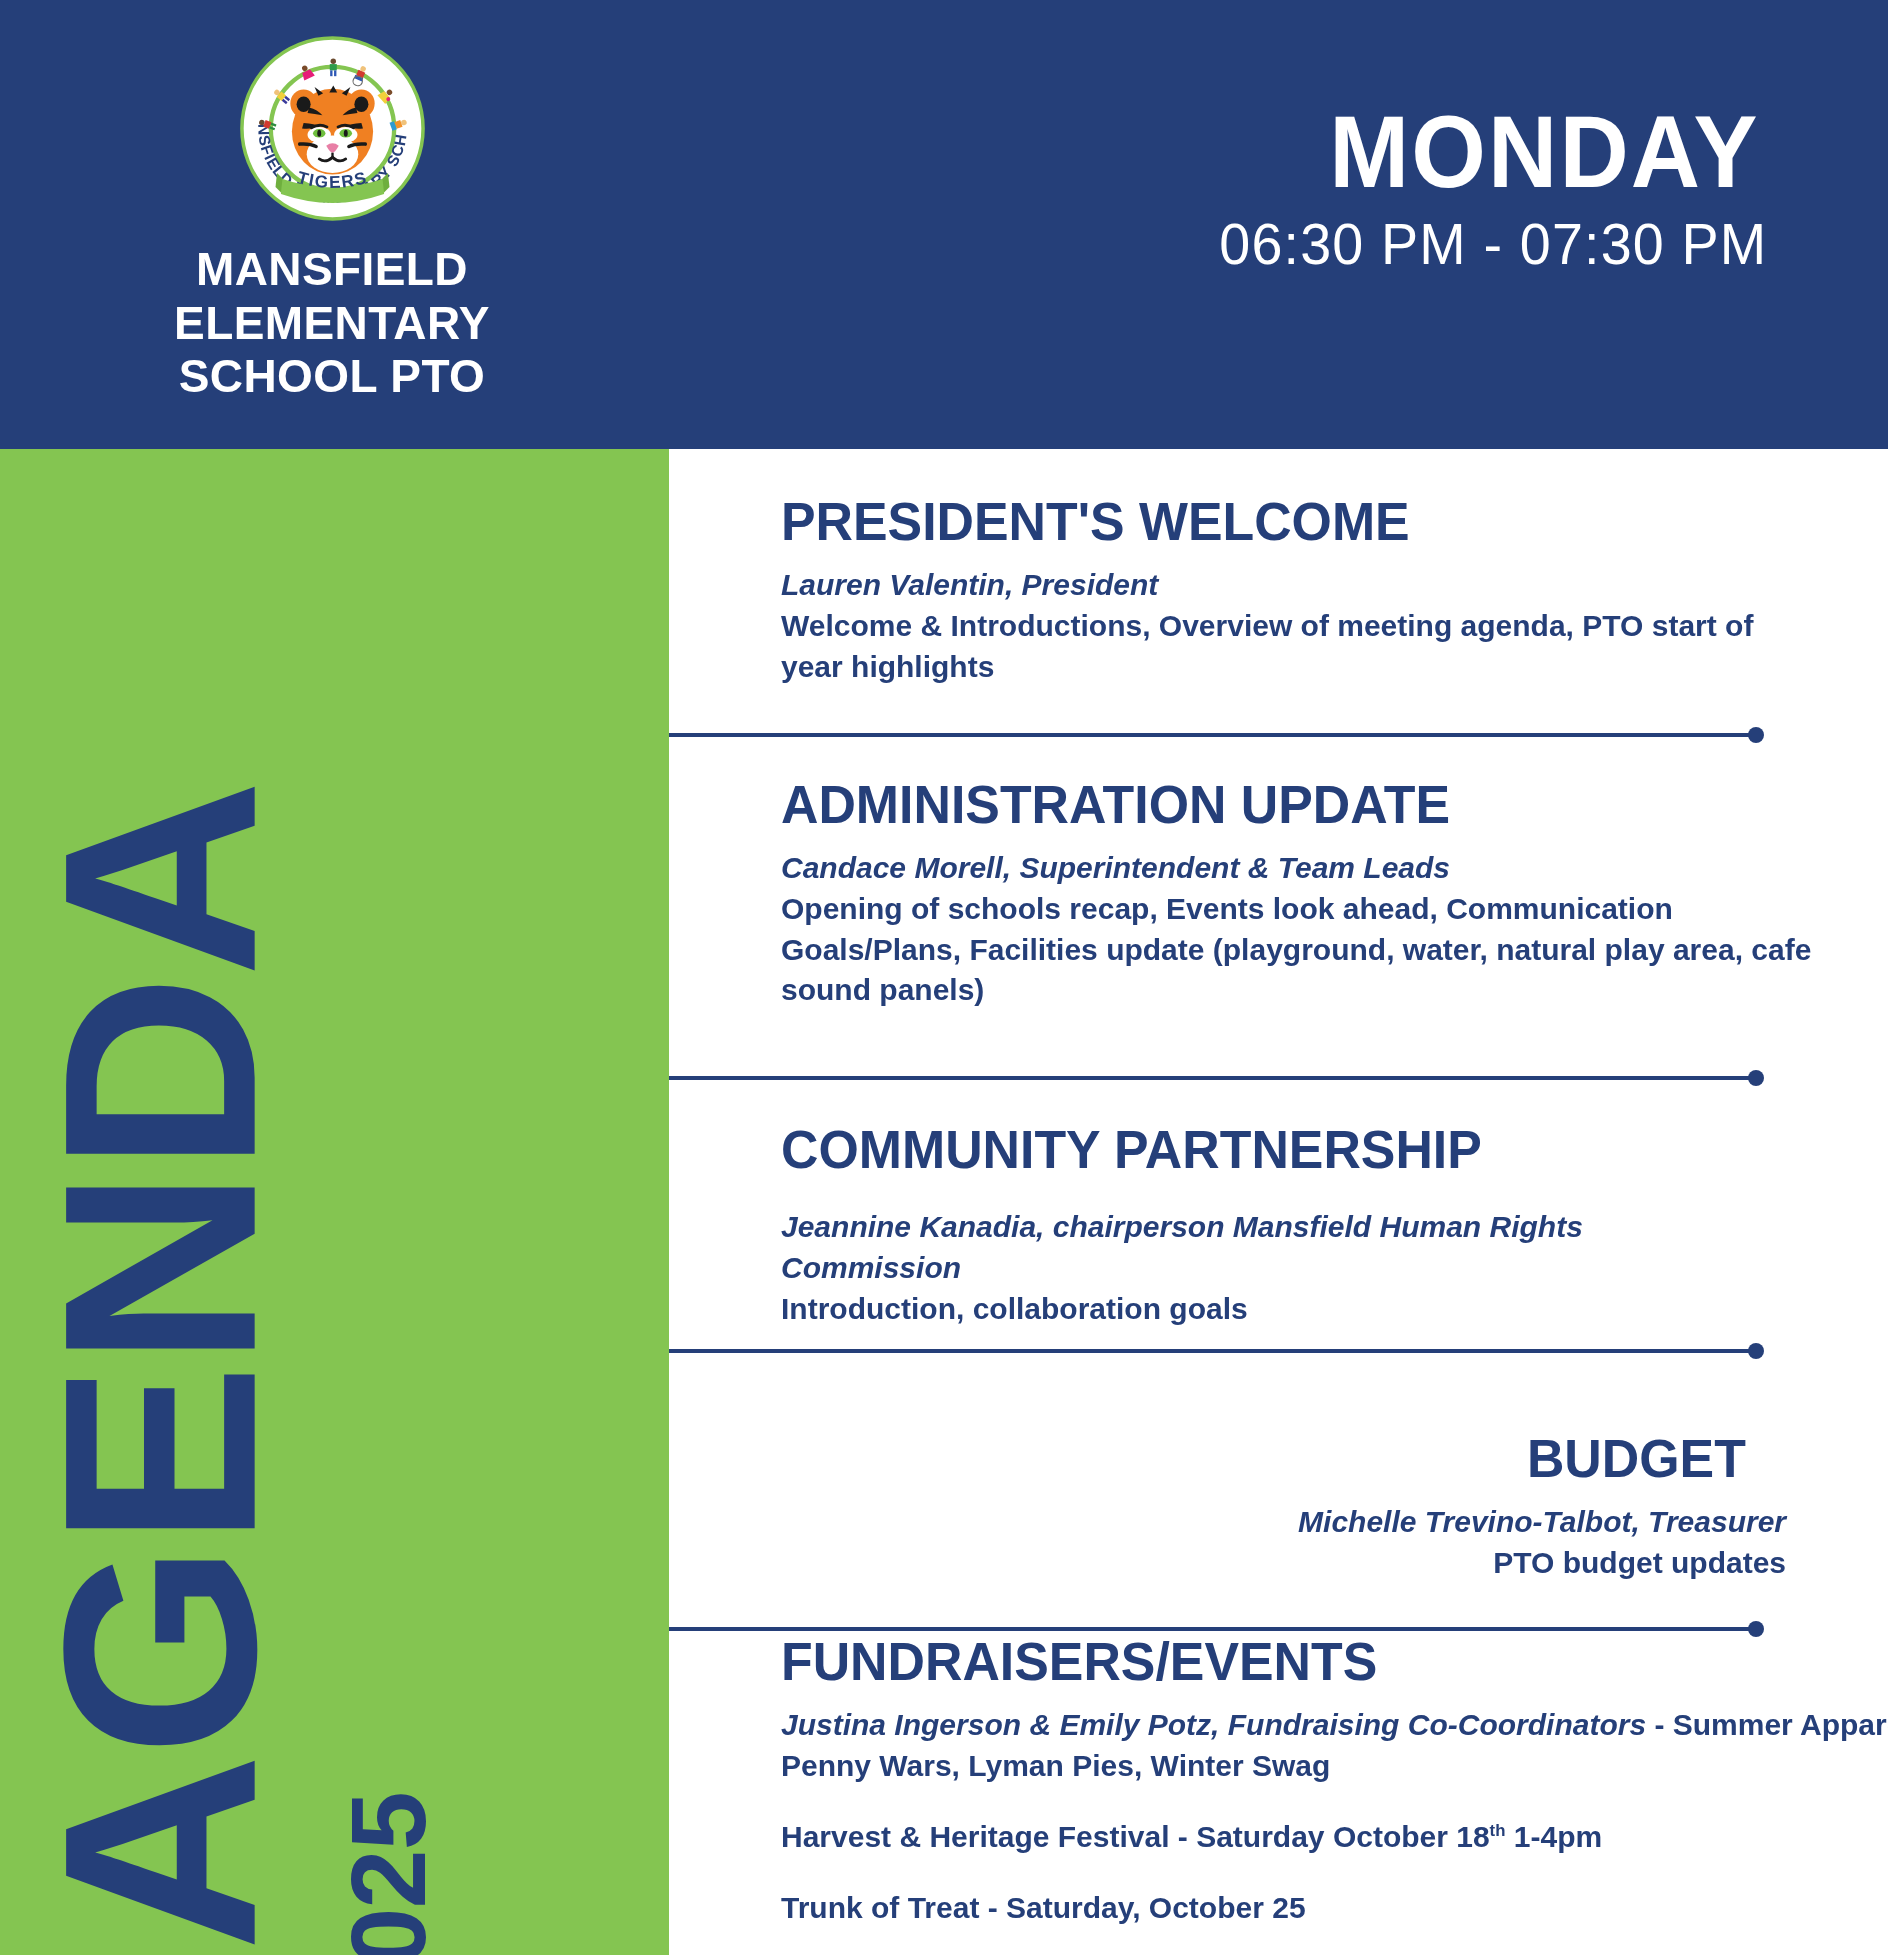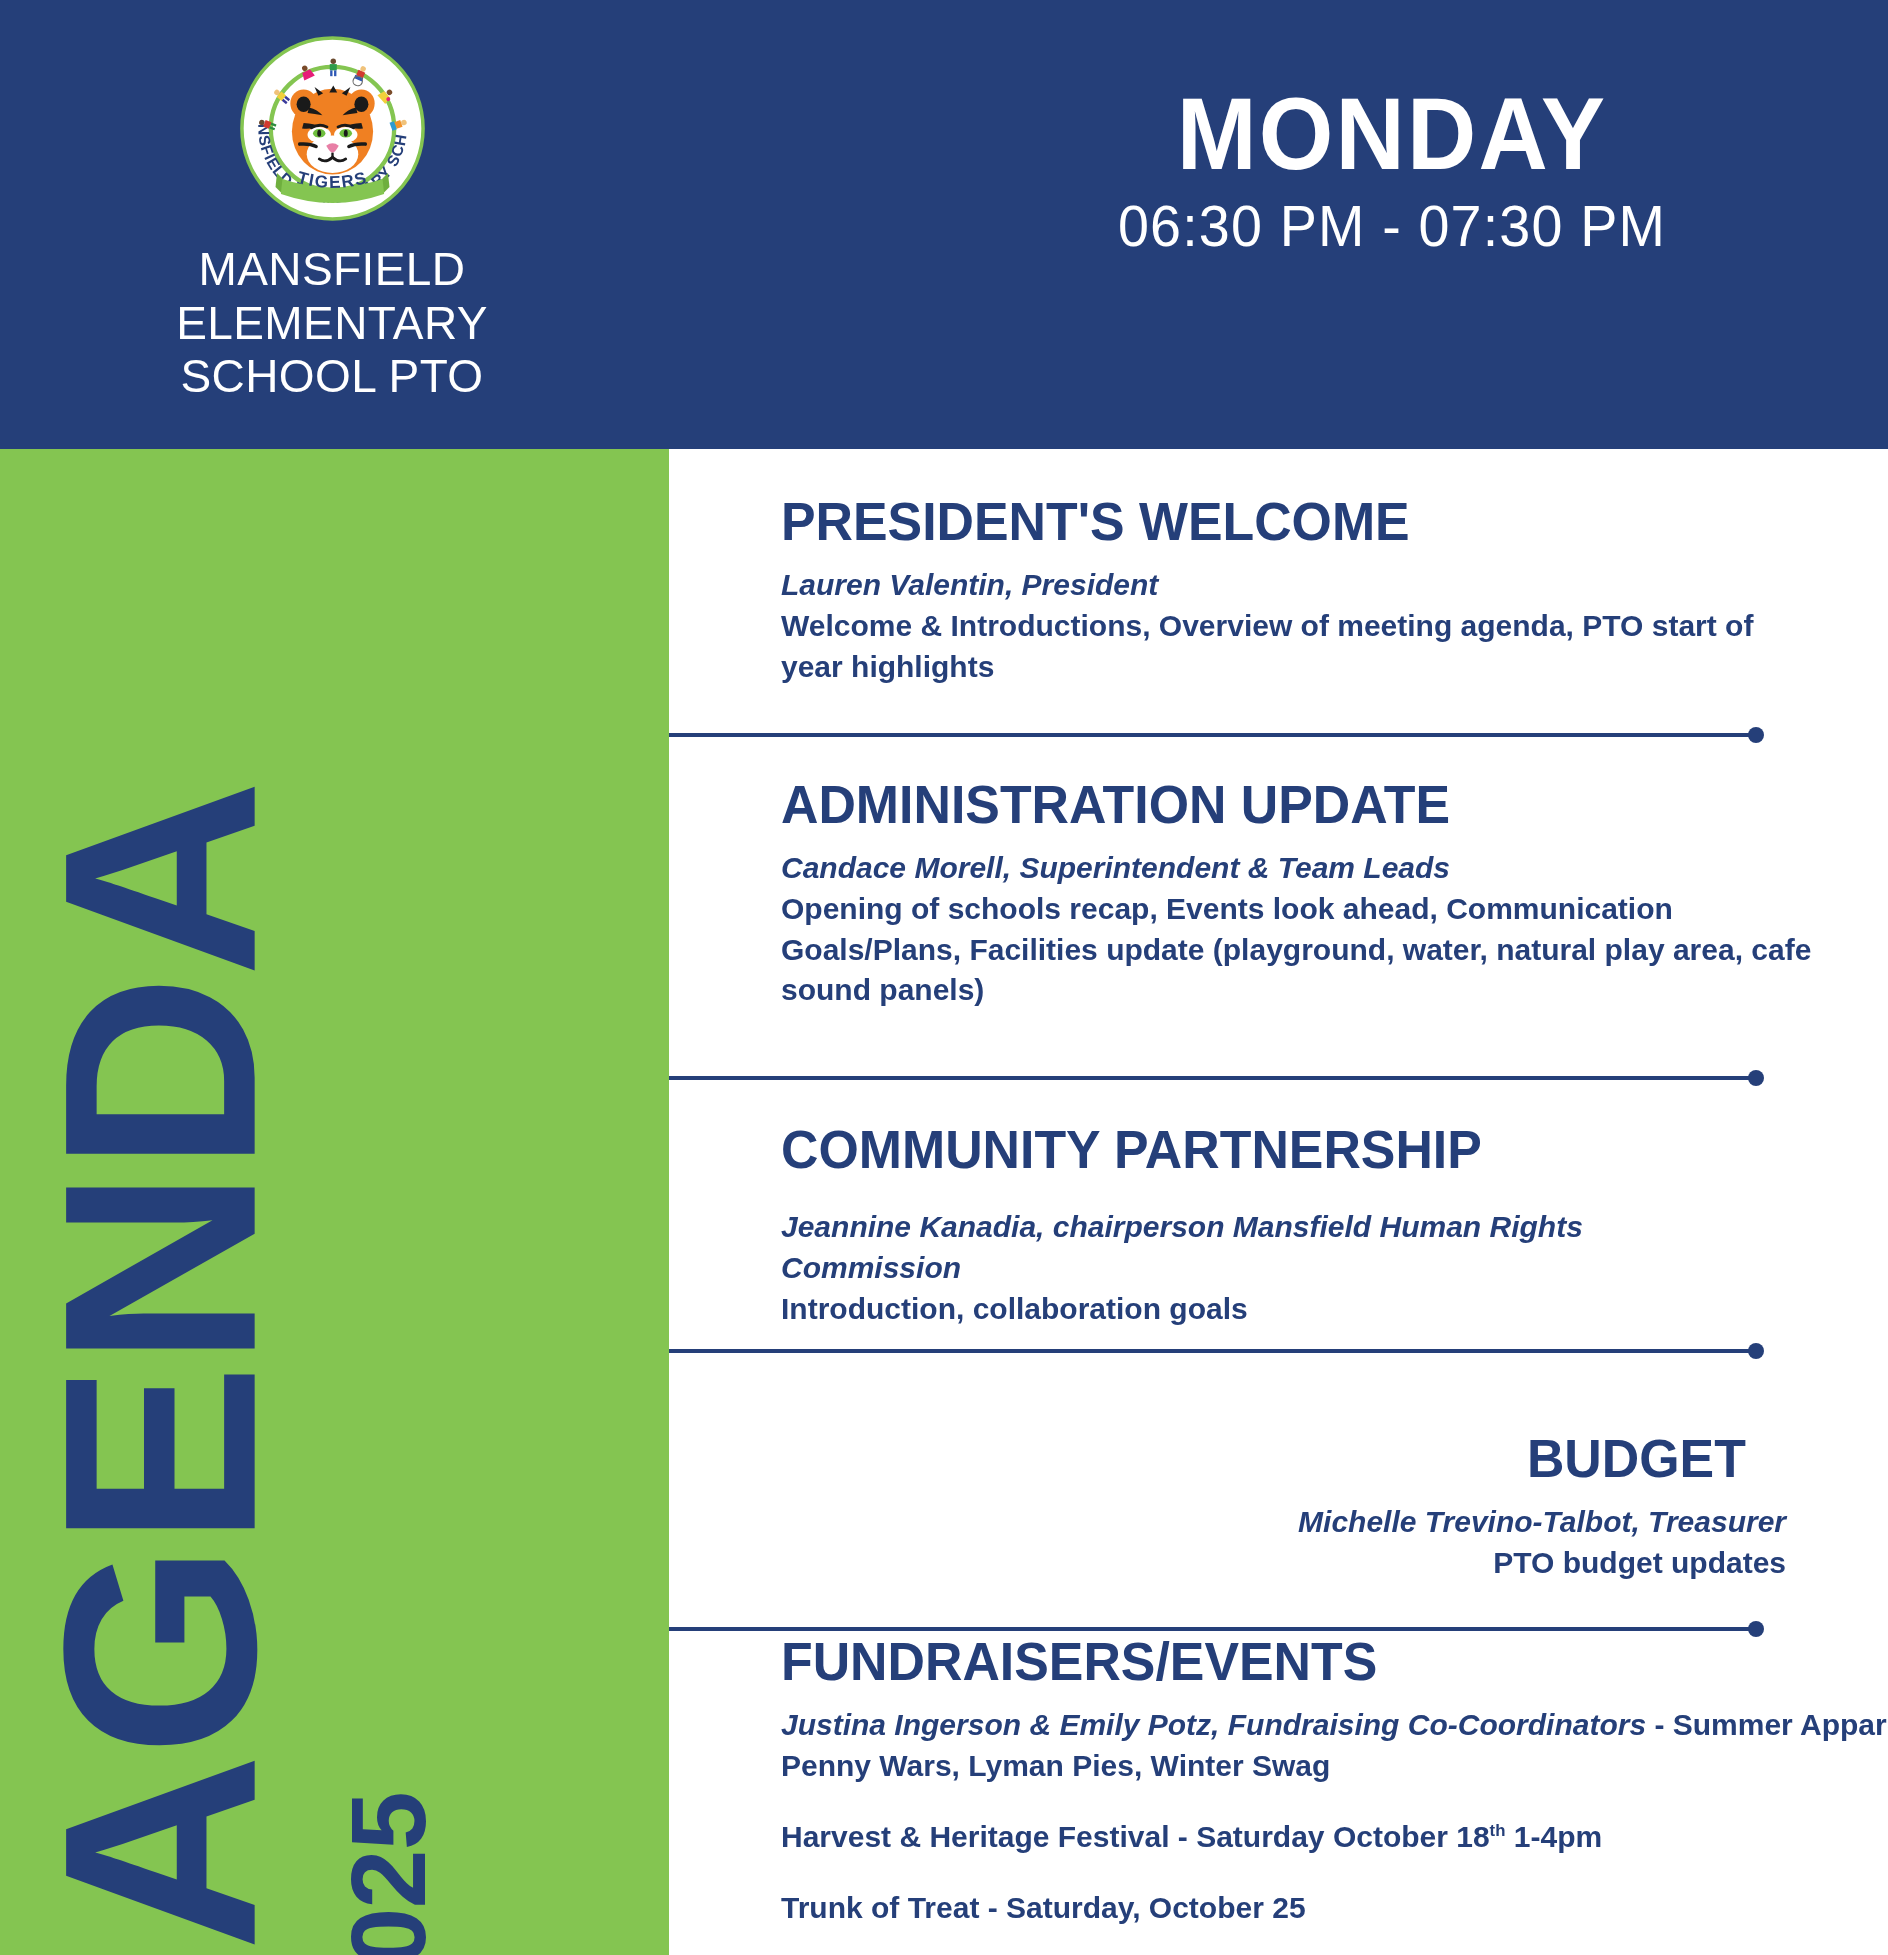--- a/index.html
+++ b/index.html
@@ -15,24 +15,24 @@
     background:#253F79;
   }
   .brand{
     position:absolute;left:117px;top:27px;width:430px;
     display:flex;flex-direction:column;align-items:center;
   }
   .logo{width:203px;height:203px;position:relative;}
   .logo svg{display:block;width:203px;height:203px;}
   .brand-name{
     margin-top:13.3px;color:#ffffff;text-align:center;
-    font-size:46px;line-height:1.16;font-weight:normal;letter-spacing:0.4px;
+    font-size:46px;line-height:1.16;font-weight:bold;letter-spacing:0.4px;
   }
   .when{
-    position:absolute;right:105px;top:86px;text-align:center;width:782px;
+    position:absolute;right:105px;top:104px;text-align:right;width:782px;
   }
   .weekday{
     color:#ffffff;font-size:102px;line-height:0.95;font-weight:bold;
     letter-spacing:2.3px;transform:scaleX(.94);transform-origin:center;
   }
   .timerange{
     color:#ffffff;font-size:58px;line-height:1.1;font-weight:400;
     letter-spacing:1.2px;margin-top:11px;transform:scaleX(.96);
   }
 

